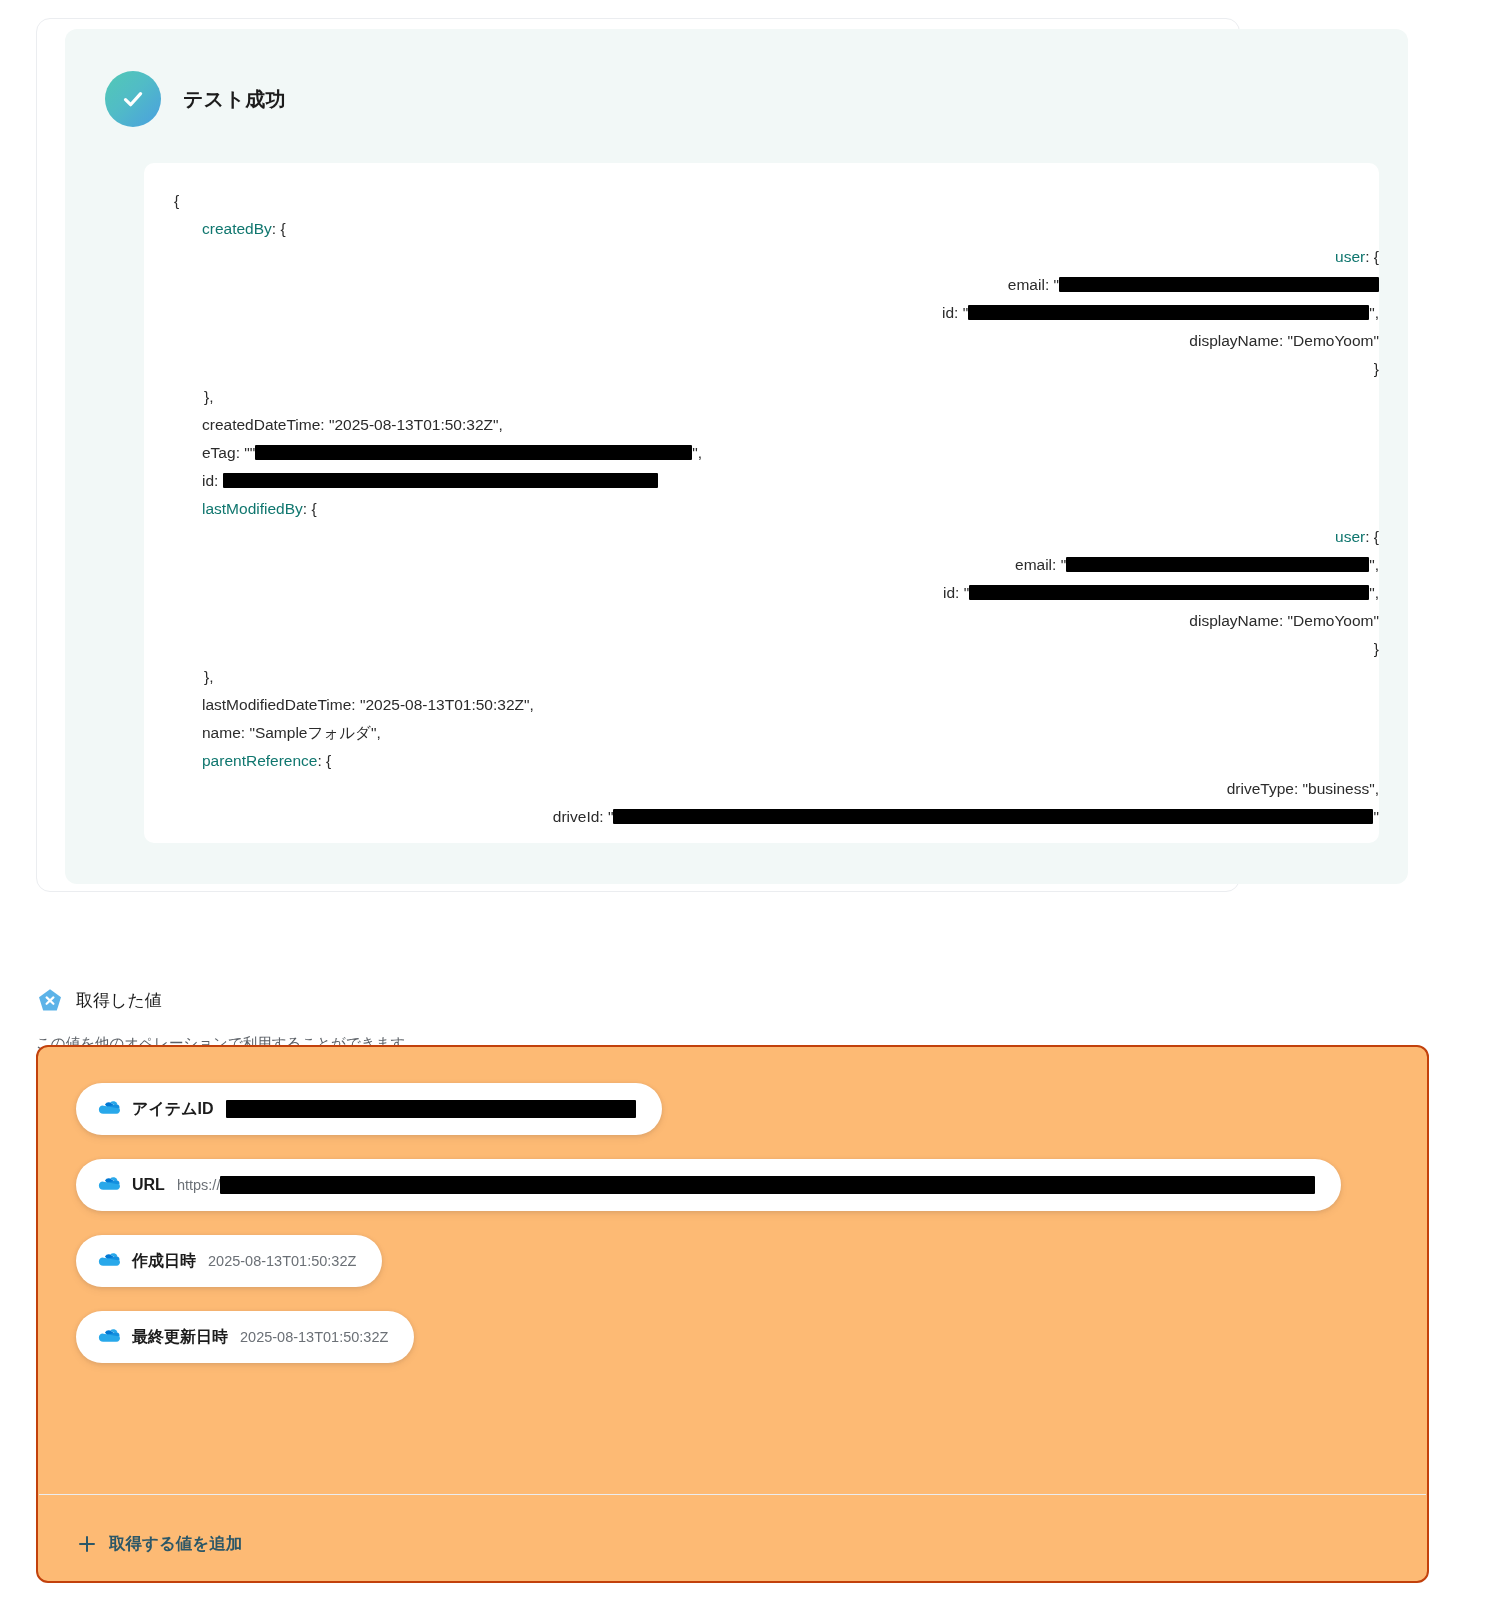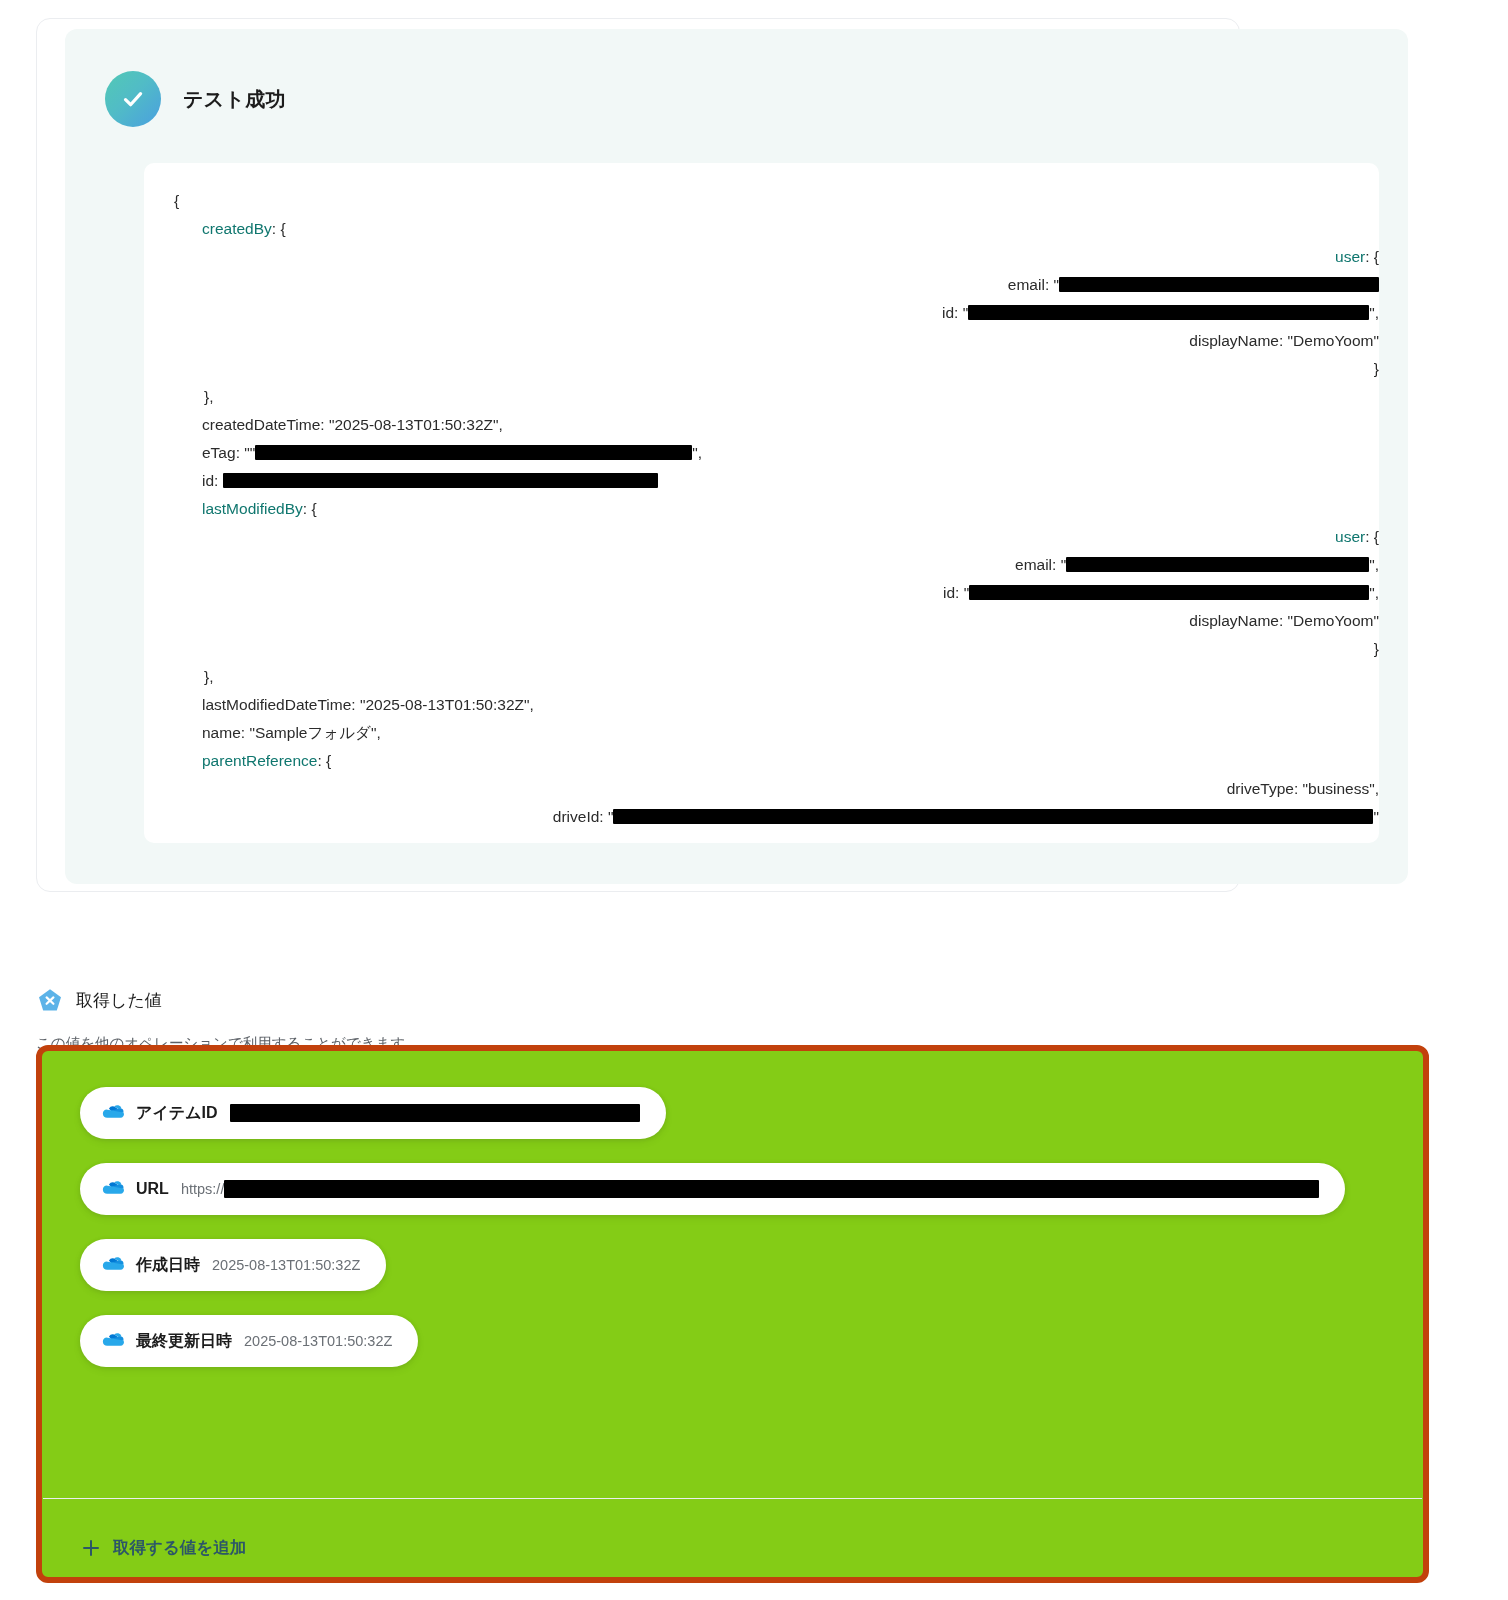--- a/index.html
+++ b/index.html
@@ -86,22 +86,22 @@
   .values-sub {
     margin-top: 20px;
     font-size: 14.5px;
     color: #5b6066;
   }
 
   .values-card {
     position: absolute;
     left: 36px; top: 1045px;
     width: 1393px; height: 538px;
-    background: #84cc16;
-    border: 6px solid #c2410c;
+    background: #fdba74;
+    border: 2px solid #c2410c;
     border-radius: 12px;
   }
   .chips { padding: 36px 0 0 38px; }
   .chip {
     display: inline-flex; align-items: center;
     gap: 12px;
     background: #ffffff;
     border-radius: 999px;
     box-shadow: 0 1px 4px rgba(17,24,39,.10), 0 3px 10px rgba(17,24,39,.06);
     padding: 13px 26px 13px 22px;

